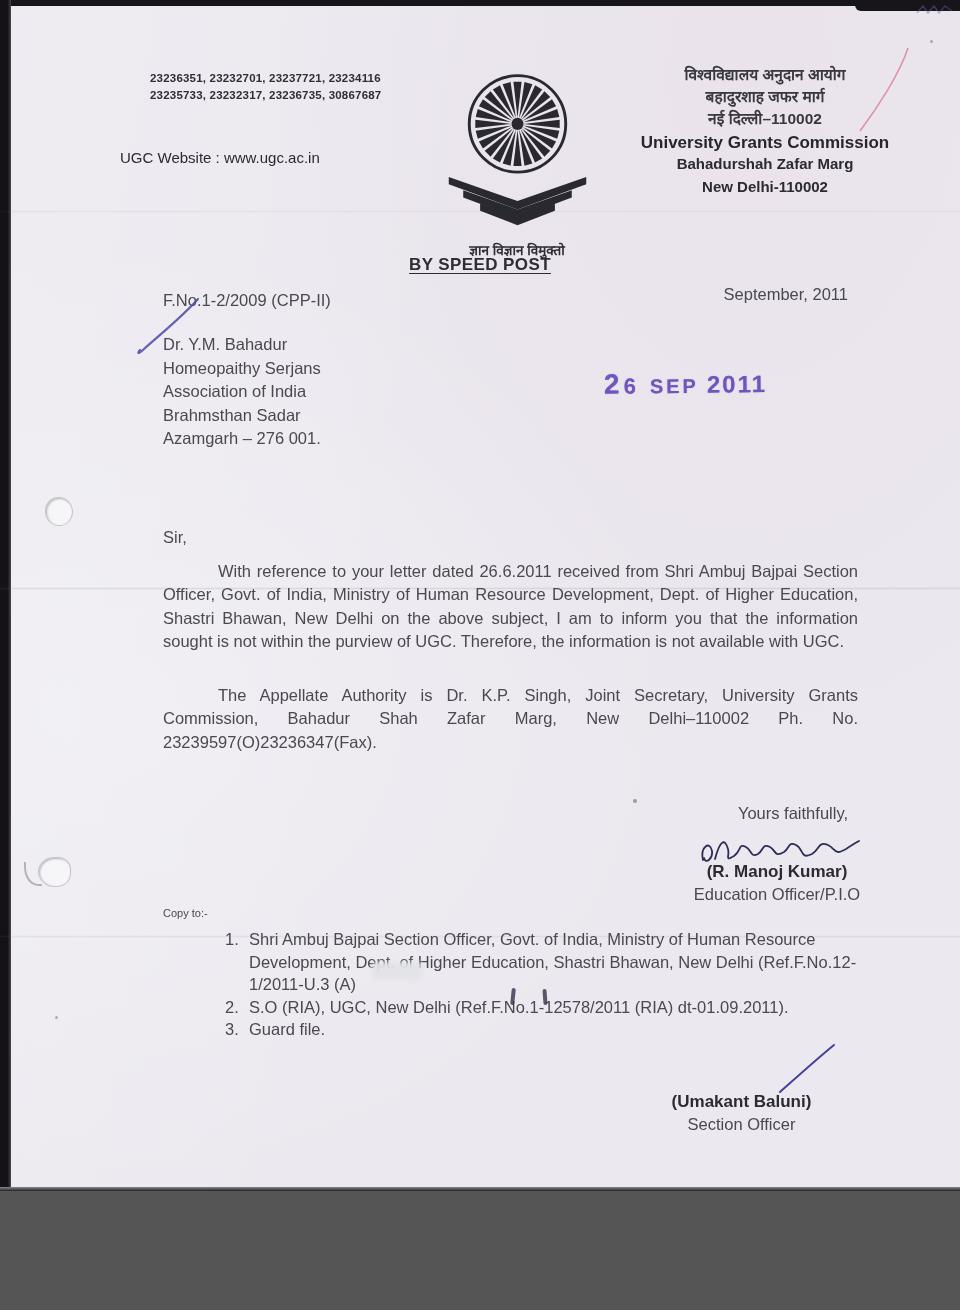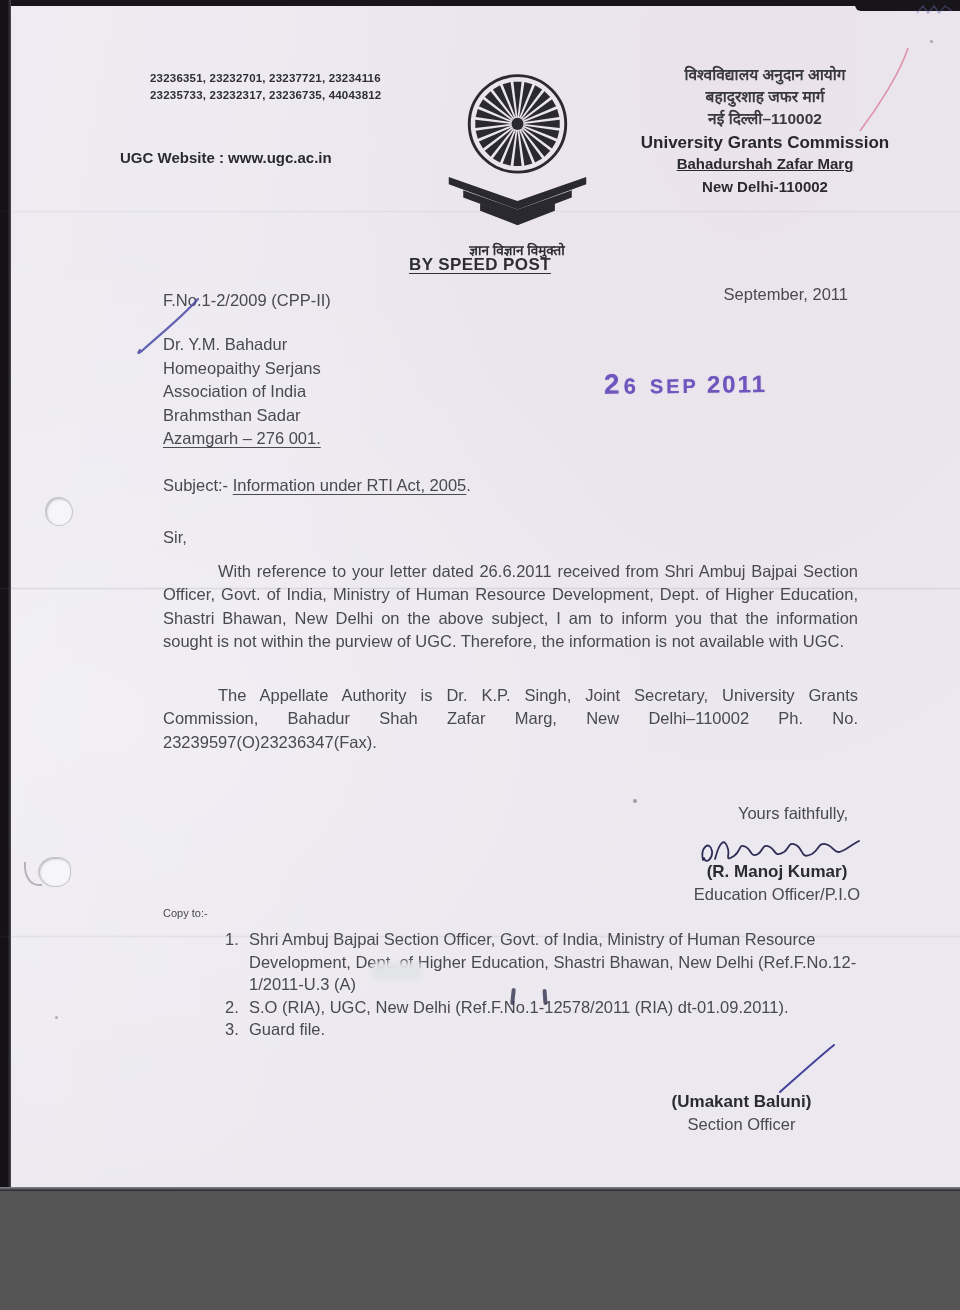--- a/index.html
+++ b/index.html
@@ -20,36 +20,36 @@
   .edge-bottom{position:absolute;left:0;bottom:0;width:100%;height:4px;background:linear-gradient(to bottom,#8a8790,#23212a);}
   
   .hole{position:absolute;background:#f6f5f8;border:1px solid #c6c4cc;box-shadow:inset 1px 1px 2px rgba(120,118,128,.5);}
   .hole1{left:45px;top:497px;width:26px;height:27px;border-radius:48% 52% 50% 50%;}
   .hole2{left:38px;top:857px;width:31px;height:28px;border-radius:55% 45% 50% 58%;}
   .hole2-tail{position:absolute;left:24px;top:862px;width:16px;height:22px;border:2px solid #8d8a96;border-right:none;border-top:none;border-radius:0 0 0 80%;opacity:.6;}
   
   .crease{position:absolute;left:0;width:100%;height:3px;background:linear-gradient(to bottom,transparent,rgba(110,105,125,.14),transparent);}
   
   .phones{position:absolute;left:150px;top:70px;font-size:11.5px;font-weight:700;line-height:17px;color:#2f2e35;letter-spacing:.2px;}
-  .website{position:absolute;left:120px;top:149px;font-size:15px;font-weight:700;color:#2b2a31;}
+  .website{position:absolute;left:120px;top:149px;font-size:15px;font-weight:400;color:#2b2a31;}
   .logo{position:absolute;left:434px;top:66px;width:166px;text-align:center;}
   .logo svg{display:block;margin:0 auto;}
   .motto{font-size:13.5px;font-weight:700;color:#2e2d34;margin-top:11px;}
   .orgblock{position:absolute;left:612px;top:64px;width:306px;text-align:center;}
   .orgblock .hi{font-size:15.5px;font-weight:600;line-height:22px;color:#393840;}
   .orgblock .en-name{font-size:17px;font-weight:700;color:#27262c;margin-top:3px;}
-  .orgblock .en-a1{font-size:15px;font-weight:700;color:#2b2a31;margin-top:2px;text-decoration:underline;}
+  .orgblock .en-a1{font-size:15px;font-weight:700;color:#2b2a31;margin-top:2px;}
   .orgblock .en-a2{font-size:15px;font-weight:700;color:#2b2a31;margin-top:6px;}
   
   .speedpost{position:absolute;left:0;top:255px;width:100%;text-align:center;}
   .speedpost span{font-size:17px;font-weight:700;color:#2e2d34;text-decoration:underline;text-underline-offset:3px;letter-spacing:.4px;}
   .fileno{position:absolute;left:163px;top:291px;font-size:16.5px;}
   .dateline{position:absolute;right:112px;top:285px;font-size:16.5px;}
   .addr{position:absolute;left:163px;top:333px;font-size:16.5px;line-height:23.6px;}
-  .addr .ul{text-decoration:underline;text-underline-offset:3px;}
+  .addr .ul{text-underline-offset:3px;}
   .stamp{position:absolute;left:604px;top:368px;color:#6f55bd;transform:rotate(-.6deg);white-space:nowrap;text-shadow:0 0 1px rgba(111,85,189,.55);}
   .stamp .d1{font-size:28px;font-weight:800;}
   .stamp .d2{font-size:22px;font-weight:600;margin-left:4px;}
   .stamp .mon{font-size:20px;font-weight:700;letter-spacing:3px;margin-left:14px;}
   .stamp .yr{font-size:24px;font-weight:700;letter-spacing:2px;margin-left:8px;}
   .subject{position:absolute;left:163px;top:476px;font-size:16.5px;}
   .subject .ul{text-decoration:underline;text-underline-offset:3px;}
   .sir{position:absolute;left:163px;top:528px;font-size:16.5px;}
   .para{position:absolute;left:163px;width:695px;font-size:16.5px;line-height:23.4px;text-align:justify;text-indent:55px;}
   .para1{top:560px;}
@@ -99,21 +99,21 @@
   <svg class="redline" width="70" height="90">
     <path d="M58 3 C50 28, 28 62, 10 86" stroke="rgba(214,92,124,.6)" stroke-width="1.6" fill="none"></path>
   </svg>
 
   <svg class="scribble" width="42" height="18">
     <path d="M2 12 L8 5 L13 12 L19 5 L24 12 L30 5 L37 10" stroke="rgba(100,100,165,.45)" stroke-width="1.4" fill="none"></path>
   </svg>
 
   <div class="phones">
     <div>23236351, 23232701, 23237721, 23234116</div>
-    <div>23235733, 23232317, 23236735, 44043812</div>
+    <div>23235733, 23232317, 23236735, 30867687</div>
   </div>
   <div class="website">UGC Website : www.ugc.ac.in</div>
 
   <div class="logo">
     <svg width="145" height="164" viewBox="0 0 120 136">
       <g fill="#2a2930">
         <circle cx="60" cy="48" r="40" fill="none" stroke="#2a2930" stroke-width="2.4"></circle>
         <circle cx="60" cy="48" r="5" fill="#2a2930"></circle>
         <g>
           <path d="M56.6 13 L63.4 13 L60 43 Z"></path>
@@ -173,21 +173,20 @@
     <div>Homeopaithy Serjans</div>
     <div>Association of India</div>
     <div>Brahmsthan Sadar</div>
     <div class="ul">Azamgarh – 276 001.</div>
   </div>
 
   <div class="stamp">
     <span class="d1">2</span><span class="d2">6</span><span class="mon">SEP</span><span class="yr">2011</span>
   </div>
 
-  <div class="subject"><span>Subject:- </span><span class="ul">Information under RTI Act, 2005</span><span>.</span></div>
 
   <div class="sir">Sir,</div>
 
   <div class="para para1">With reference to your letter dated 26.6.2011 received from Shri Ambuj Bajpai Section Officer, Govt. of India, Ministry of Human Resource Development, Dept. of Higher Education, Shastri Bhawan, New Delhi on the above subject, I am to inform you that the information sought is not within the purview of UGC. Therefore, the information is not available with UGC.</div>
   <div class="para para2">The Appellate Authority is Dr. K.P. Singh, Joint Secretary, University Grants Commission, Bahadur Shah Zafar Marg, New Delhi–110002 Ph. No. 23239597(O)23236347(Fax).</div>
 
   <div class="faithfully">Yours faithfully,</div>
 
   <svg class="sig-svg" width="170" height="44">
     <path d="M10 30 C7 17, 17 10, 19 21 C20 28, 13 35, 11 28 M22 29 C27 10, 32 8, 35 19 C37 26, 31 32, 41 26 C49 20, 45 13, 53 17 C59 20, 57 28, 65 24 C71 20, 69 13, 77 17 C83 20, 81 28, 91 22 C97 18, 95 11, 103 15 C111 19, 107 30, 119 24 C127 19, 125 11, 135 15 C143 19, 141 26, 153 19 C159 15, 162 13, 166 11" stroke="#2d2d57" stroke-width="1.8" fill="none" stroke-linecap="round"></path>

